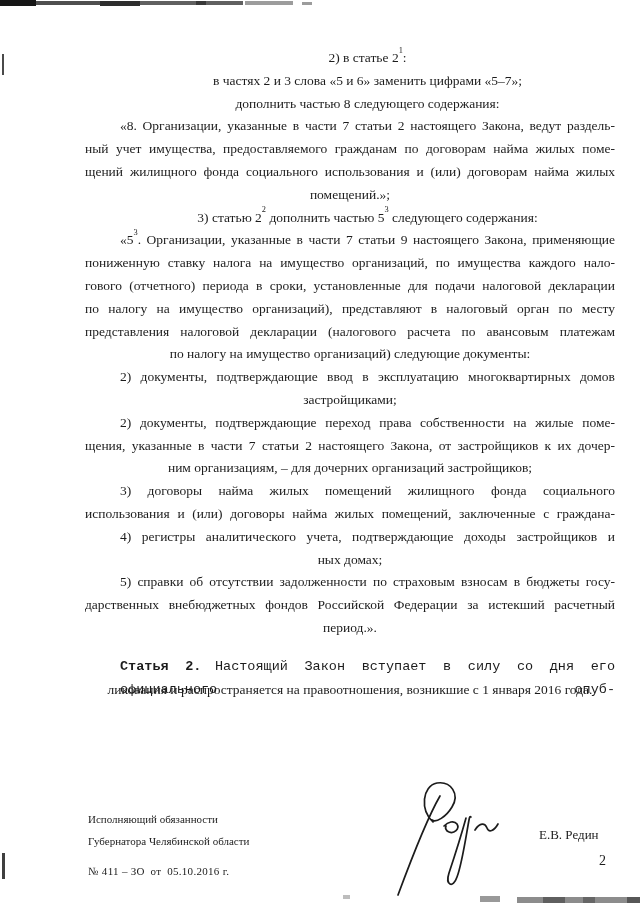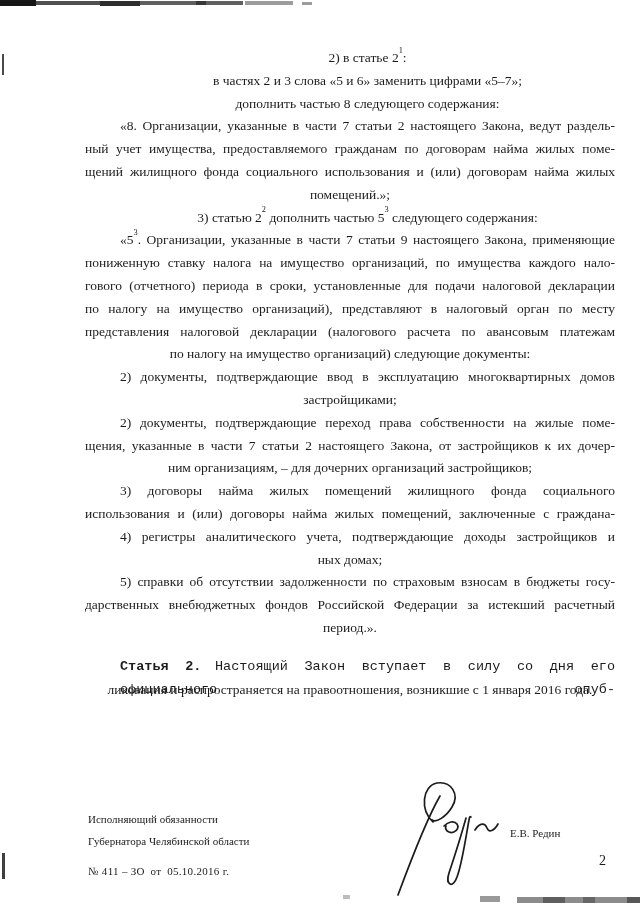--- a/index.html
+++ b/index.html
@@ -60,23 +60,23 @@
     top: 809px;
     font-size: 11px;
     line-height: 21.5px;
   }
   .doc-number {
     margin-top: 9px;
     letter-spacing: 0.3px;
   }
   .signer-name {
     position: absolute;
-    left: 510px;
+    left: 539px;
     top: 827px;
-    font-size: 11px;
+    font-size: 13px;
   }
   .page-number {
     position: absolute;
     left: 599px;
     top: 853px;
     font-size: 14px;
   }
   .signature-svg {
     position: absolute;
     left: 386px;

